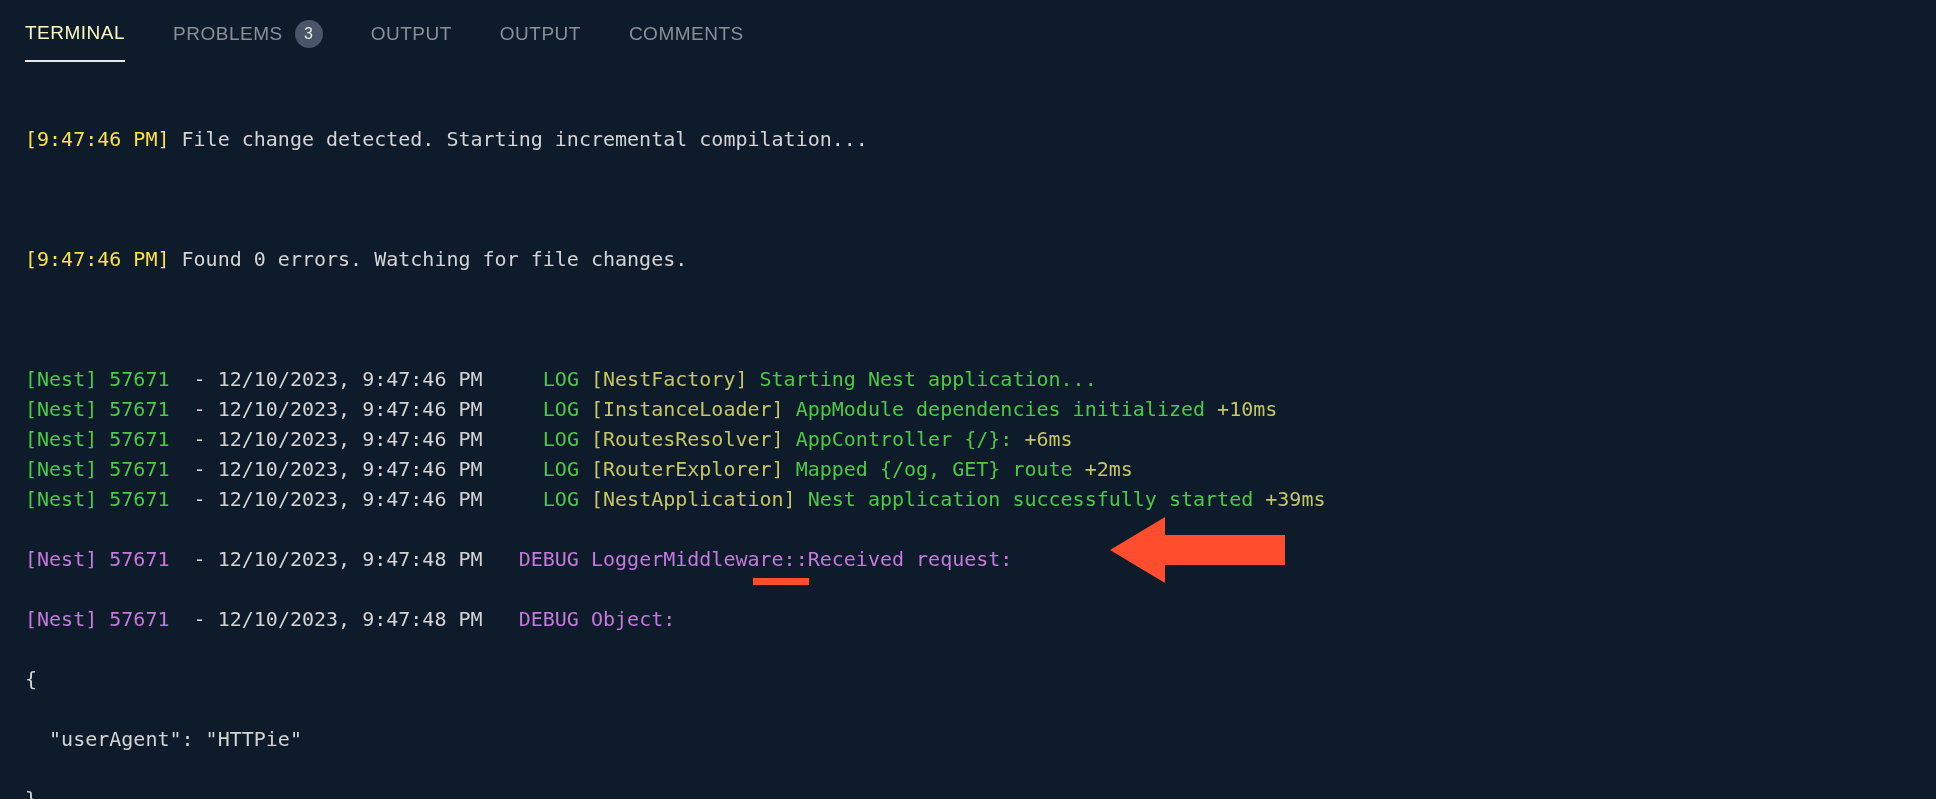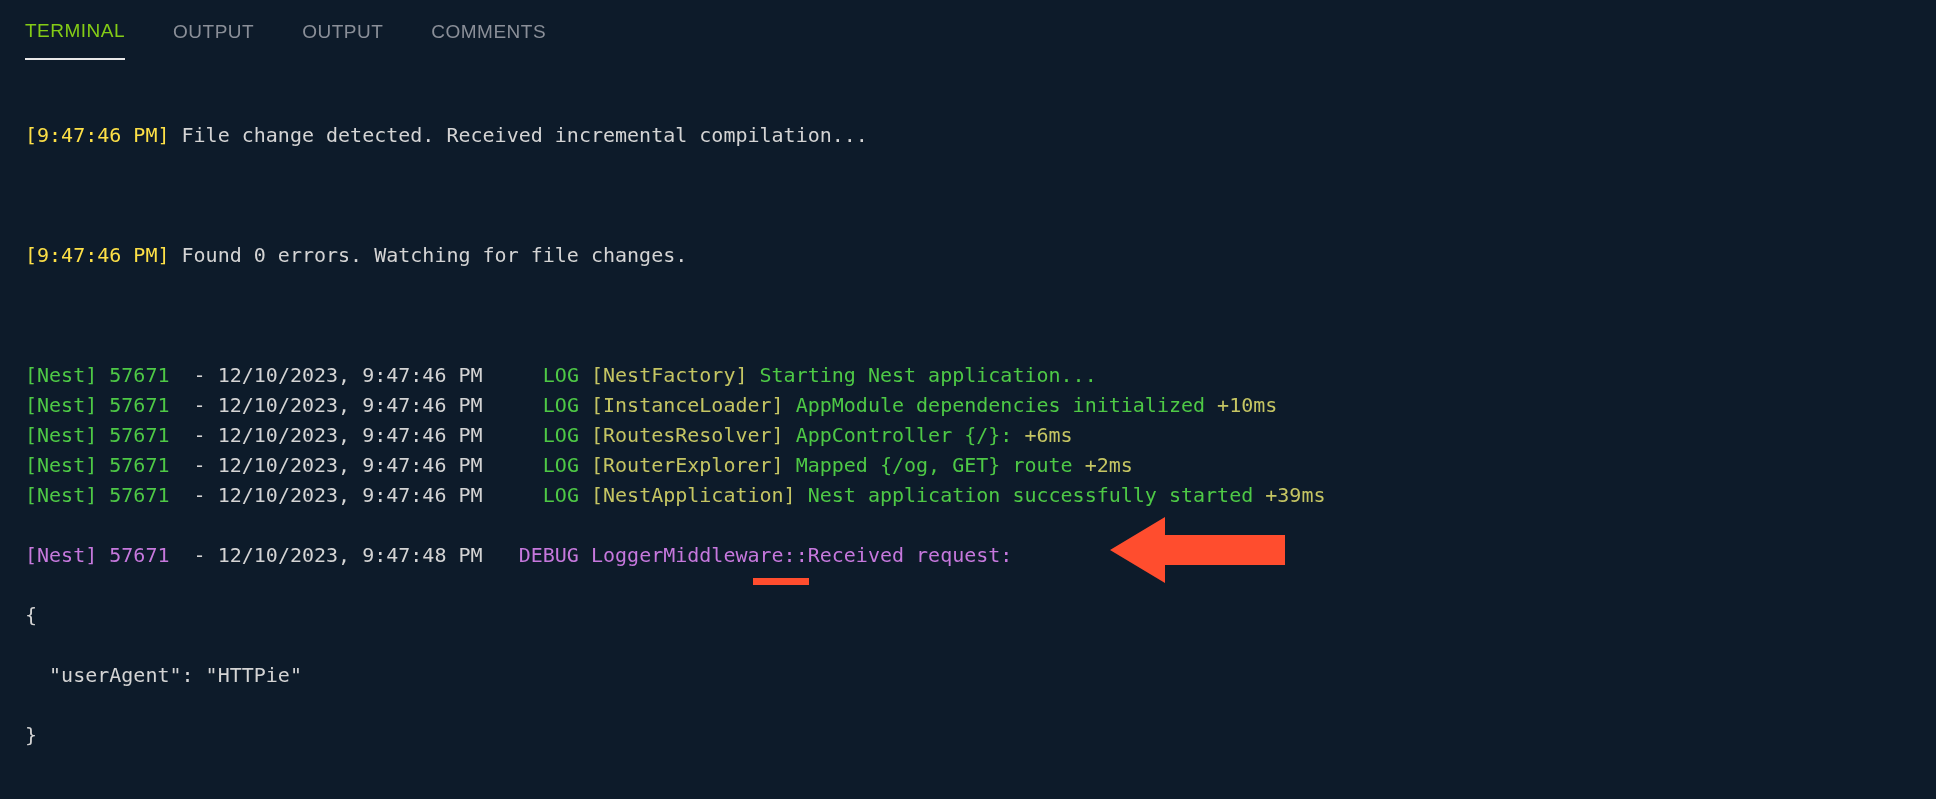--- a/index.html
+++ b/index.html
@@ -31,21 +31,21 @@
       color: #8a8f98;
       cursor: pointer;
       padding-bottom: 16px;
       letter-spacing: 0.5px;
       display: flex;
       align-items: center;
       gap: 12px;
     }
 
     .tab.active {
-      color: #84cc16;
+      color: #fef9c3;
       border-bottom: 2px solid #e8e8e8;
     }
 
     .badge {
       background: #4a5568;
       color: #e8e8e8;
       border-radius: 50%;
       width: 28px;
       height: 28px;
       display: inline-flex;
@@ -90,32 +90,37 @@
       height: 7px;
       background: #ff4d2e;
       pointer-events: none;
     }
   </style>
 </head>
 <body>
 
 <div class="tab-bar">
   <div class="tab active">TERMINAL</div>
+  <div class="tab">
+    <span>PROBLEMS</span>
+    <span class="badge">3</span>
+  </div>
   <div class="tab">OUTPUT</div>
   <div class="tab">OUTPUT</div>
   <div class="tab">COMMENTS</div>
 </div>
 
 <div class="terminal-content">
-<span class="line"><span class="ts-gray">[9:47:46 PM]</span><span class="text-white"> File change detected. Received incremental compilation...</span></span>
+<span class="line"><span class="ts-gray">[9:47:46 PM]</span><span class="text-white"> File change detected. Starting incremental compilation...</span></span>
 <div class="spacer"></div>
 <span class="line"><span class="ts-gray">[9:47:46 PM]</span><span class="text-white"> Found 0 errors. Watching for file changes.</span></span>
 <div class="spacer"></div>
 <div id="nest-log-lines"><span class="line"><span class="green">[Nest] 57671</span><span class="text-white">  - </span><span class="text-white">12/10/2023, 9:47:46 PM</span><span>     </span><span class="green">LOG</span><span class="yellow"> [NestFactory]</span><span class="green"> Starting Nest application...</span></span><span class="line"><span class="green">[Nest] 57671</span><span class="text-white">  - </span><span class="text-white">12/10/2023, 9:47:46 PM</span><span>     </span><span class="green">LOG</span><span class="yellow"> [InstanceLoader]</span><span class="green"> AppModule dependencies initialized</span><span class="yellow"> +10ms</span></span><span class="line"><span class="green">[Nest] 57671</span><span class="text-white">  - </span><span class="text-white">12/10/2023, 9:47:46 PM</span><span>     </span><span class="green">LOG</span><span class="yellow"> [RoutesResolver]</span><span class="green"> AppController {/}:</span><span class="yellow"> +6ms</span></span><span class="line"><span class="green">[Nest] 57671</span><span class="text-white">  - </span><span class="text-white">12/10/2023, 9:47:46 PM</span><span>     </span><span class="green">LOG</span><span class="yellow"> [RouterExplorer]</span><span class="green"> Mapped {/og, GET} route</span><span class="yellow"> +2ms</span></span><span class="line"><span class="green">[Nest] 57671</span><span class="text-white">  - </span><span class="text-white">12/10/2023, 9:47:46 PM</span><span>     </span><span class="green">LOG</span><span class="yellow"> [NestApplication]</span><span class="green"> Nest application successfully started</span><span class="yellow"> +39ms</span></span></div>
 <span class="line"><span class="magenta">[Nest] 57671</span><span class="text-white">  - </span><span class="text-white">12/10/2023, 9:47:48 PM</span><span>   </span><span class="magenta">DEBUG</span><span class="magenta"> LoggerMiddleware::Received request:</span></span>
+<span class="line"><span class="magenta">[Nest] 57671</span><span class="text-white">  - </span><span class="text-white">12/10/2023, 9:47:48 PM</span><span>   </span><span class="magenta">DEBUG</span><span class="magenta"> Object:</span></span>
 <span class="line text-white">{</span>
 <span class="line text-white">  "userAgent": "HTTPie"</span>
 <span class="line text-white">}</span>
 
 
 
 </div>
 
 <svg class="arrow-annotation" width="180" height="90" viewBox="0 0 180 90">
   <polygon points="0,45 55,12 55,30 175,30 175,60 55,60 55,78" fill="#ff4d2e"></polygon>

